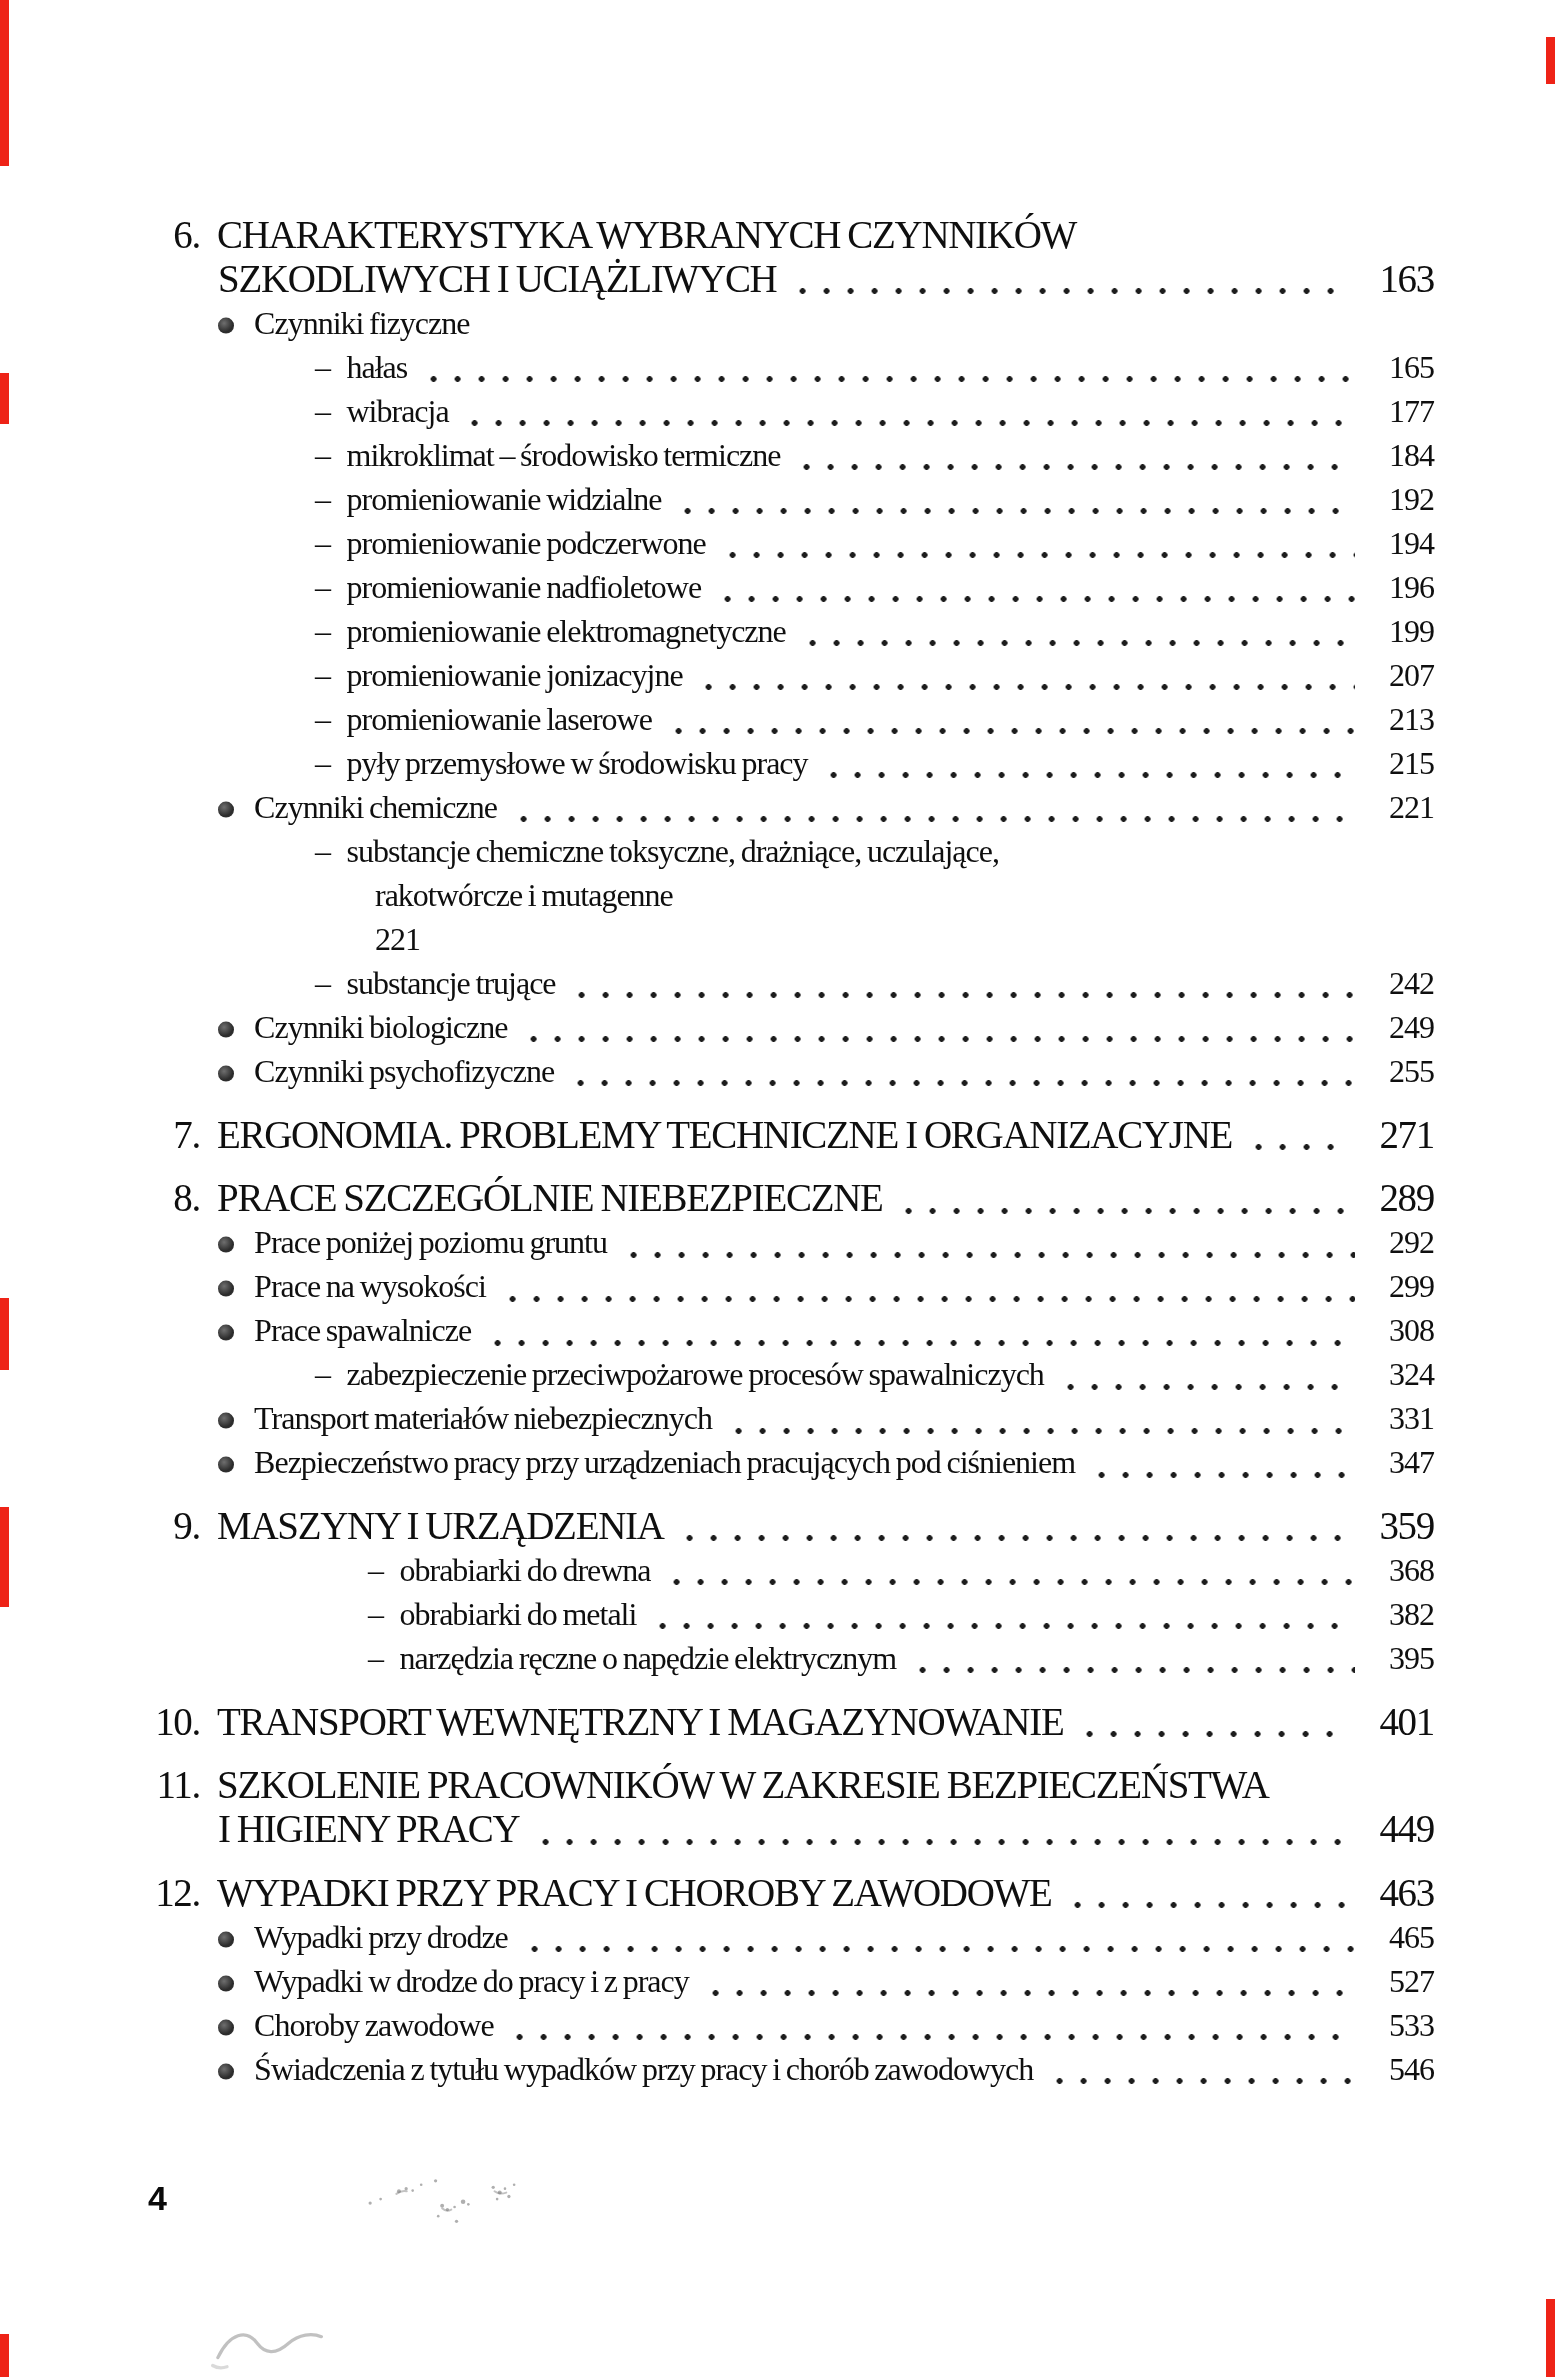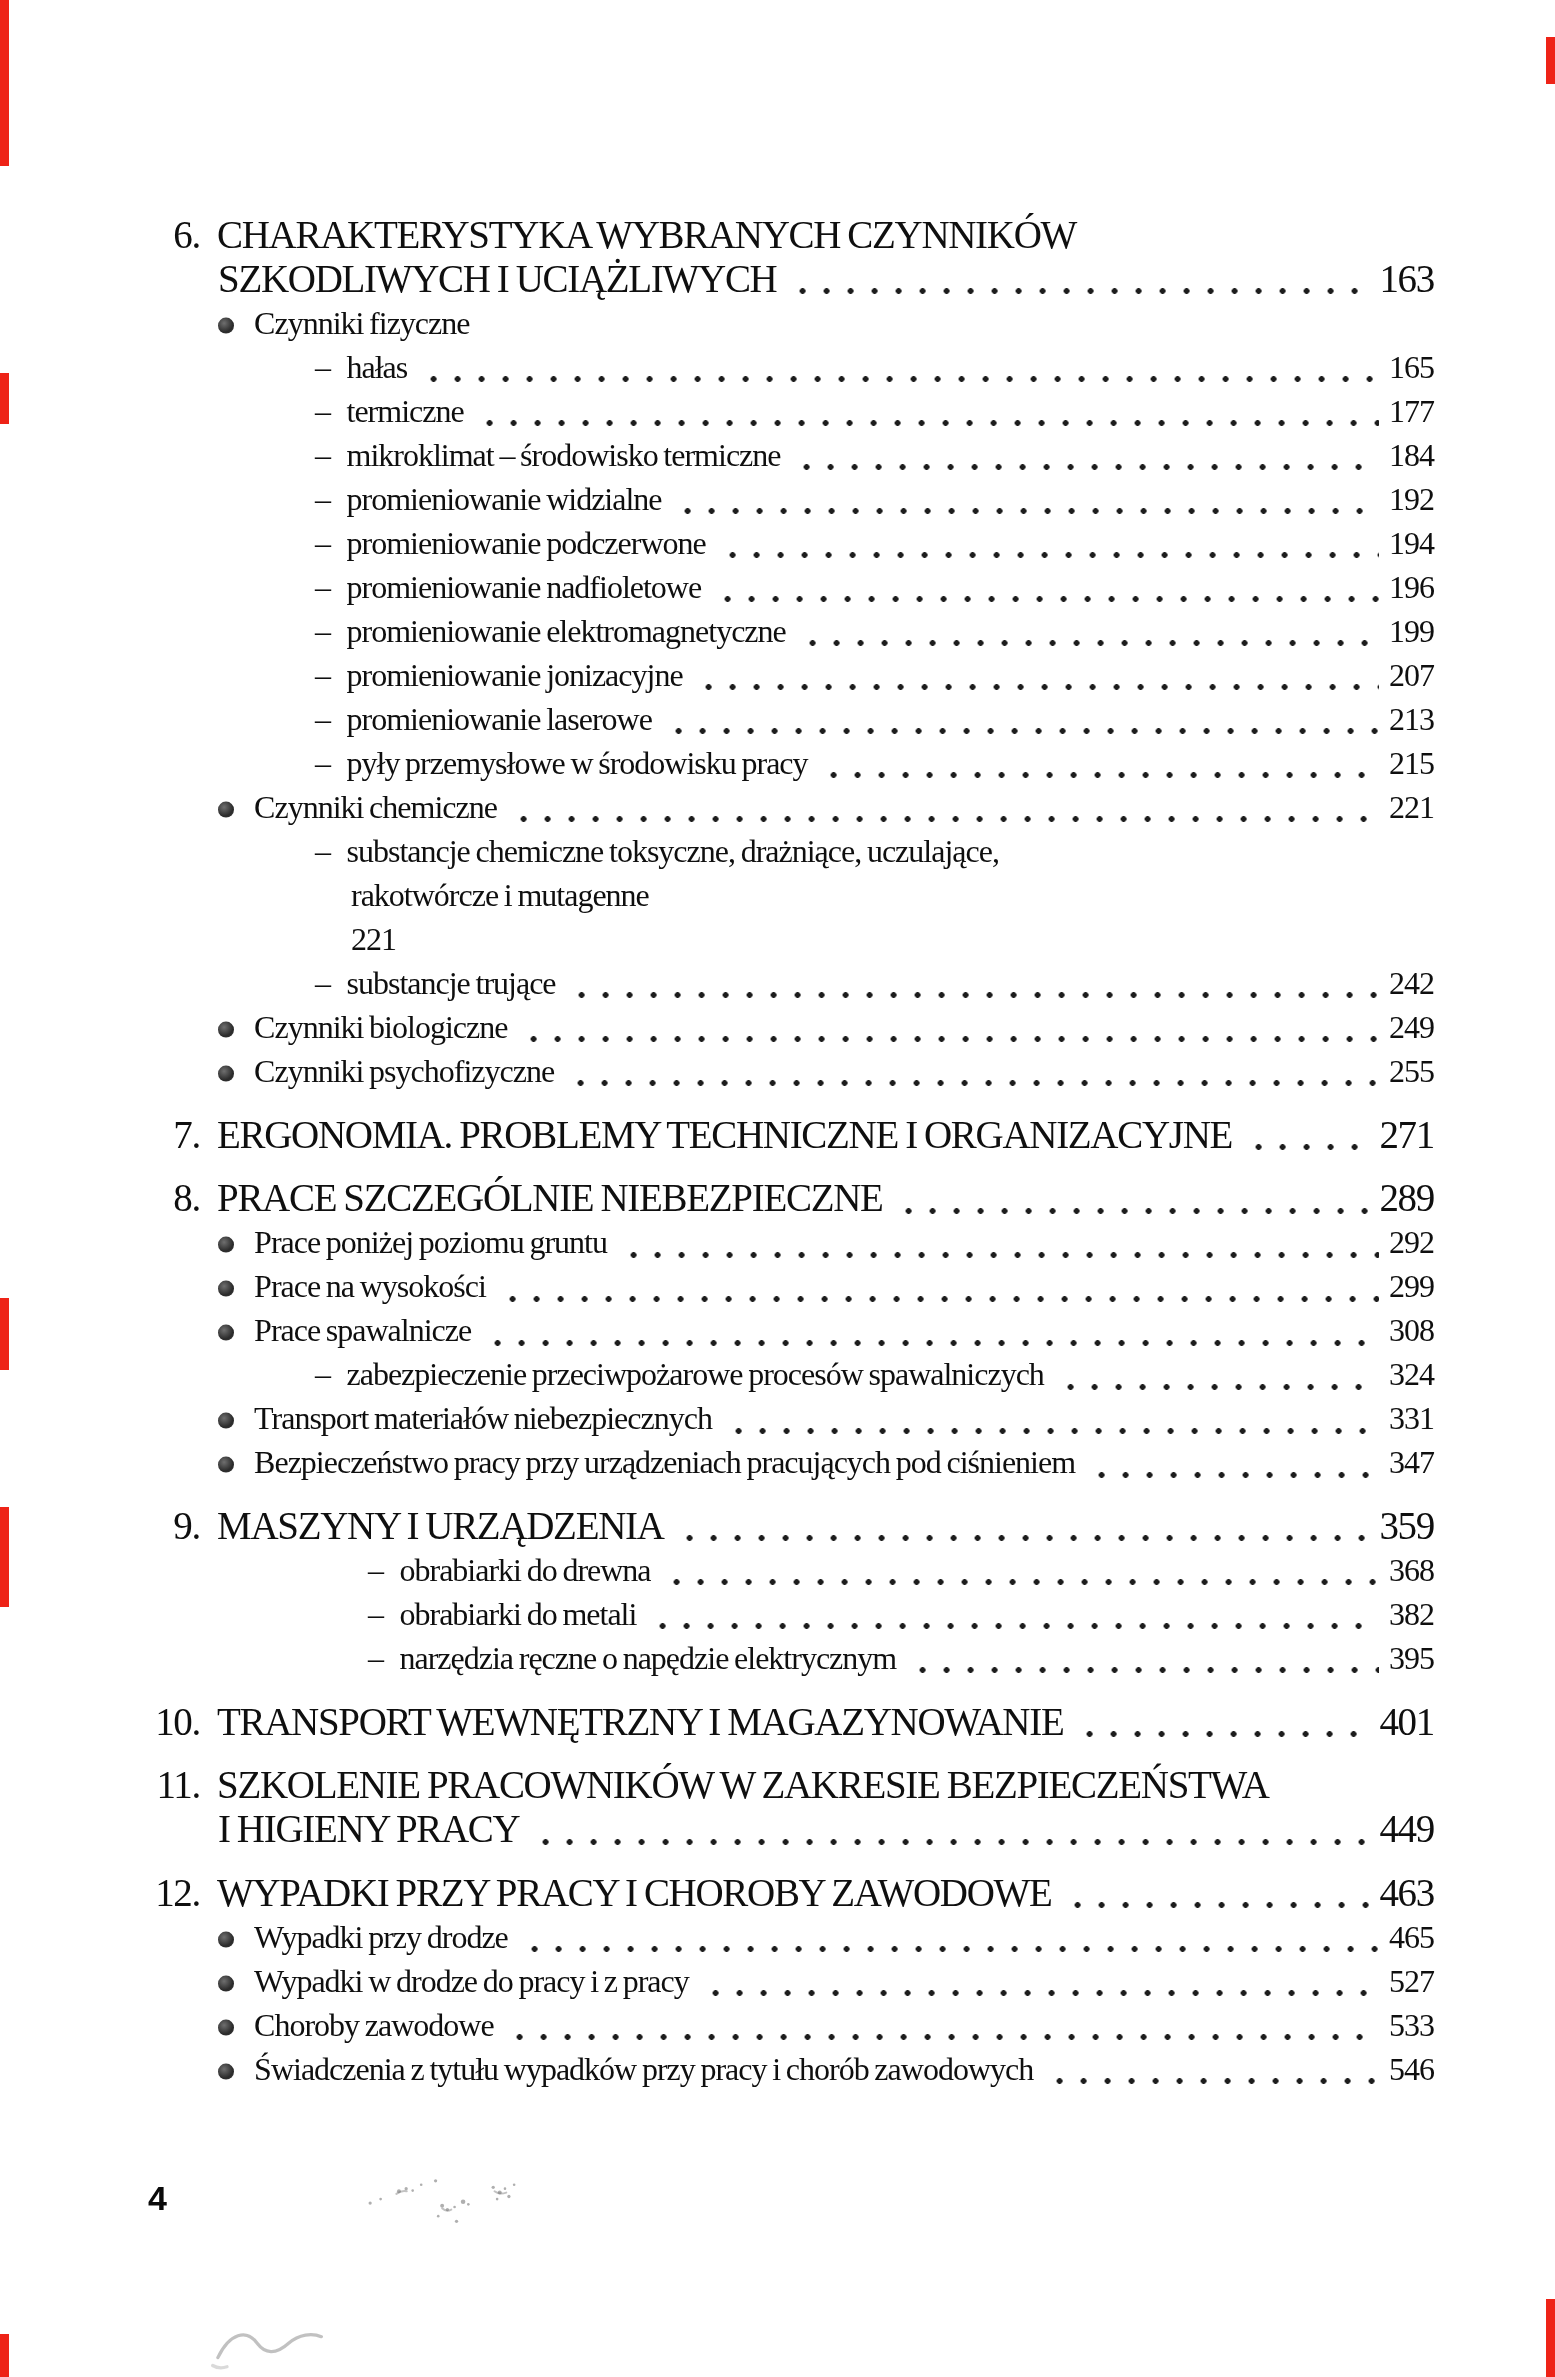--- a/index.html
+++ b/index.html
@@ -38,21 +38,21 @@
   }
   .dash-glyph{flex:0 0 31.5px;}
   .label{flex:0 1 auto;}
   .leader{
     flex:1 1 auto;min-width:0;align-self:stretch;
     margin:0 10.5px 0 11.8px;
     background-image:radial-gradient(circle, #1c1c1c 2.6px, transparent 3.1px);
     background-size:24px 7.9px;background-repeat:repeat-x;
     background-position:left 2.6px bottom 5.9px;
   }
-  .pageno{flex:0 0 auto;text-align:right;}
+  .pageno{flex:0 0 auto;text-align:right;margin-left:24px;}
   .folio{
     position:absolute;left:148px;top:2181px;
     font-family:"Liberation Sans","DejaVu Sans",sans-serif;
     font-weight:700;font-size:34px;line-height:1;color:#0a0a0a;
   }
   .redbar{position:absolute;width:8.5px;background:#ee2317;}
   .smudge{position:absolute;}
 </style>
 </head>
 <body>
@@ -82,21 +82,21 @@
       <div class="row dash">
 
     <span class="dash-glyph">–</span>
     <span class="label">hałas</span>
     <span class="leader"></span>
     <span class="pageno">165</span>
   </div>
       <div class="row dash">
 
     <span class="dash-glyph">–</span>
-    <span class="label">termiczne</span>
+    <span class="label">wibracja</span>
     <span class="leader"></span>
     <span class="pageno">177</span>
   </div>
       <div class="row dash">
 
     <span class="dash-glyph">–</span>
     <span class="label">mikroklimat – środowisko termiczne</span>
     <span class="leader"></span>
     <span class="pageno">184</span>
   </div>

